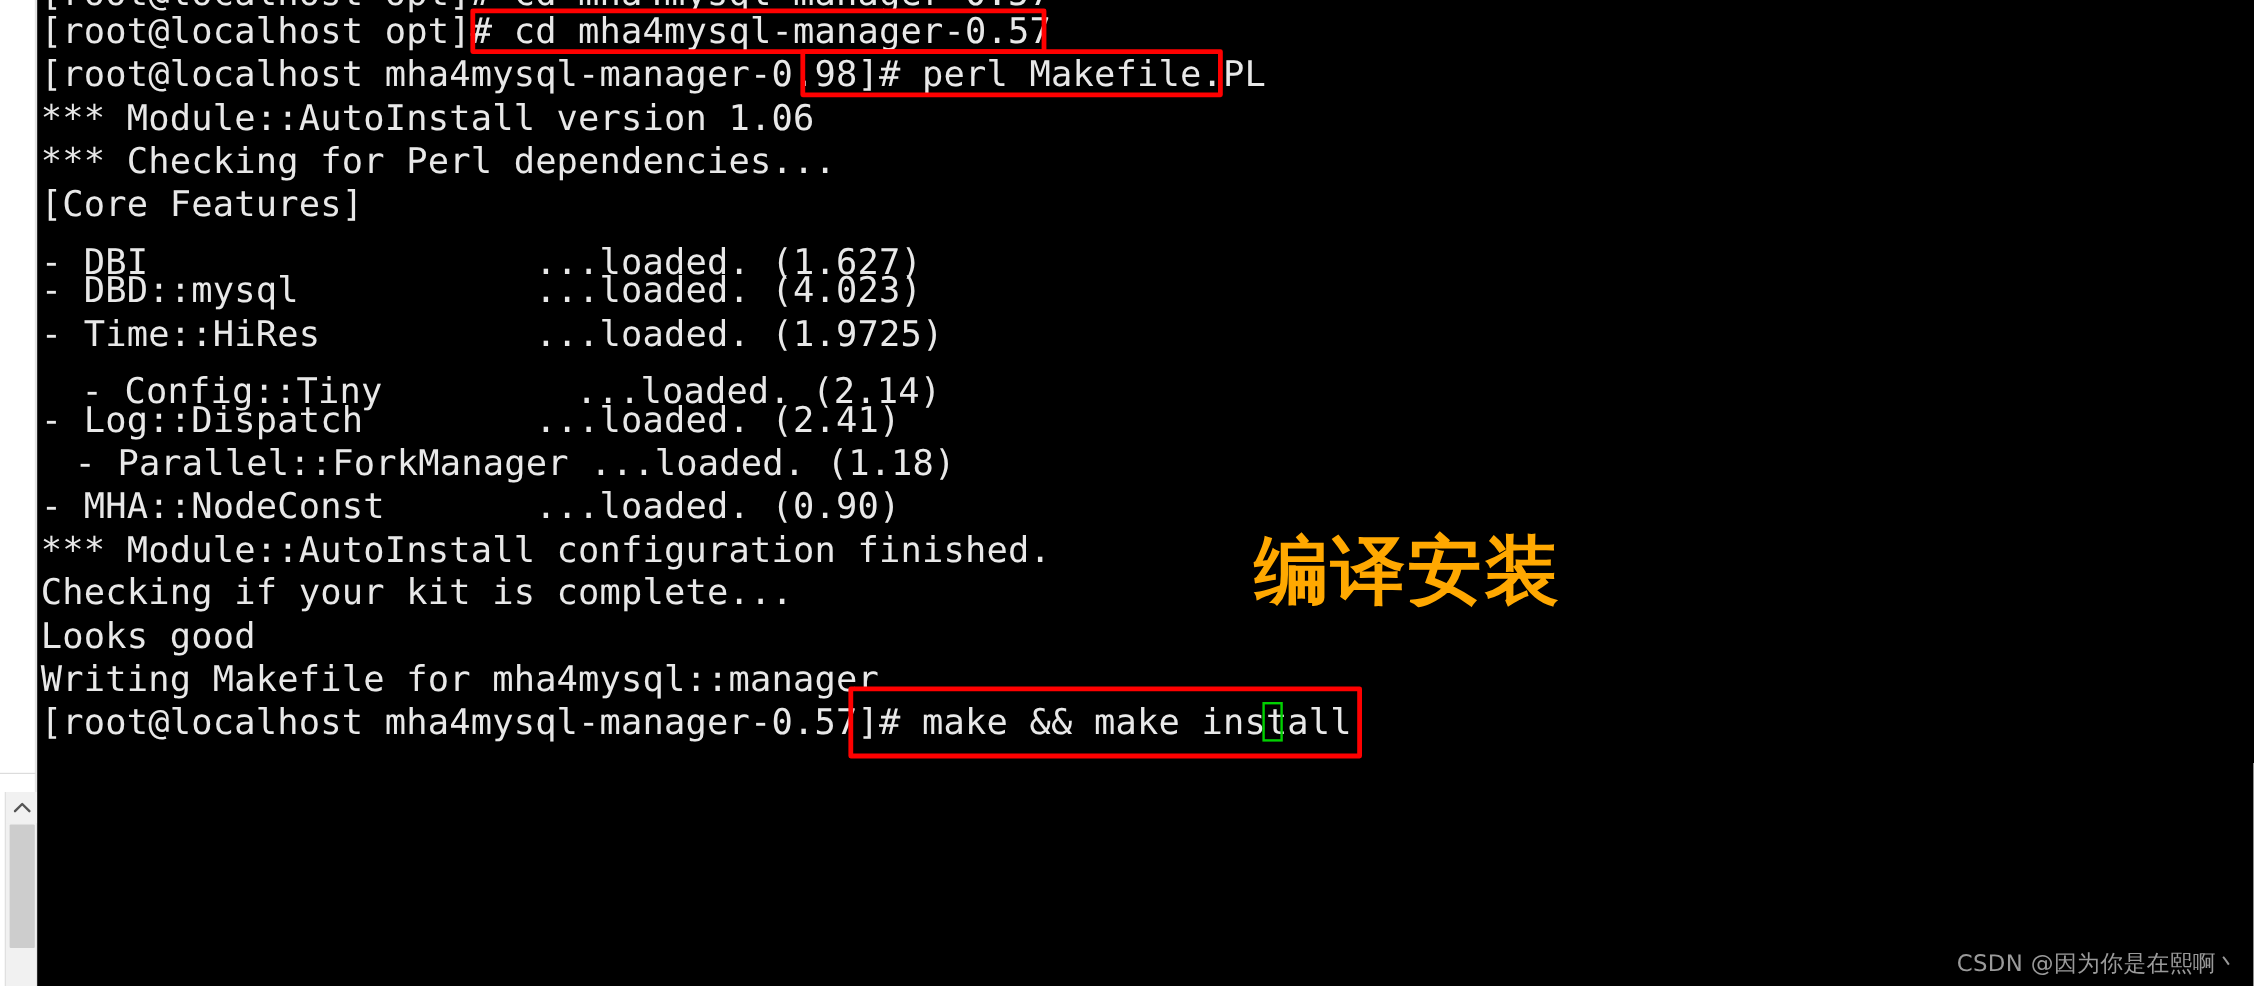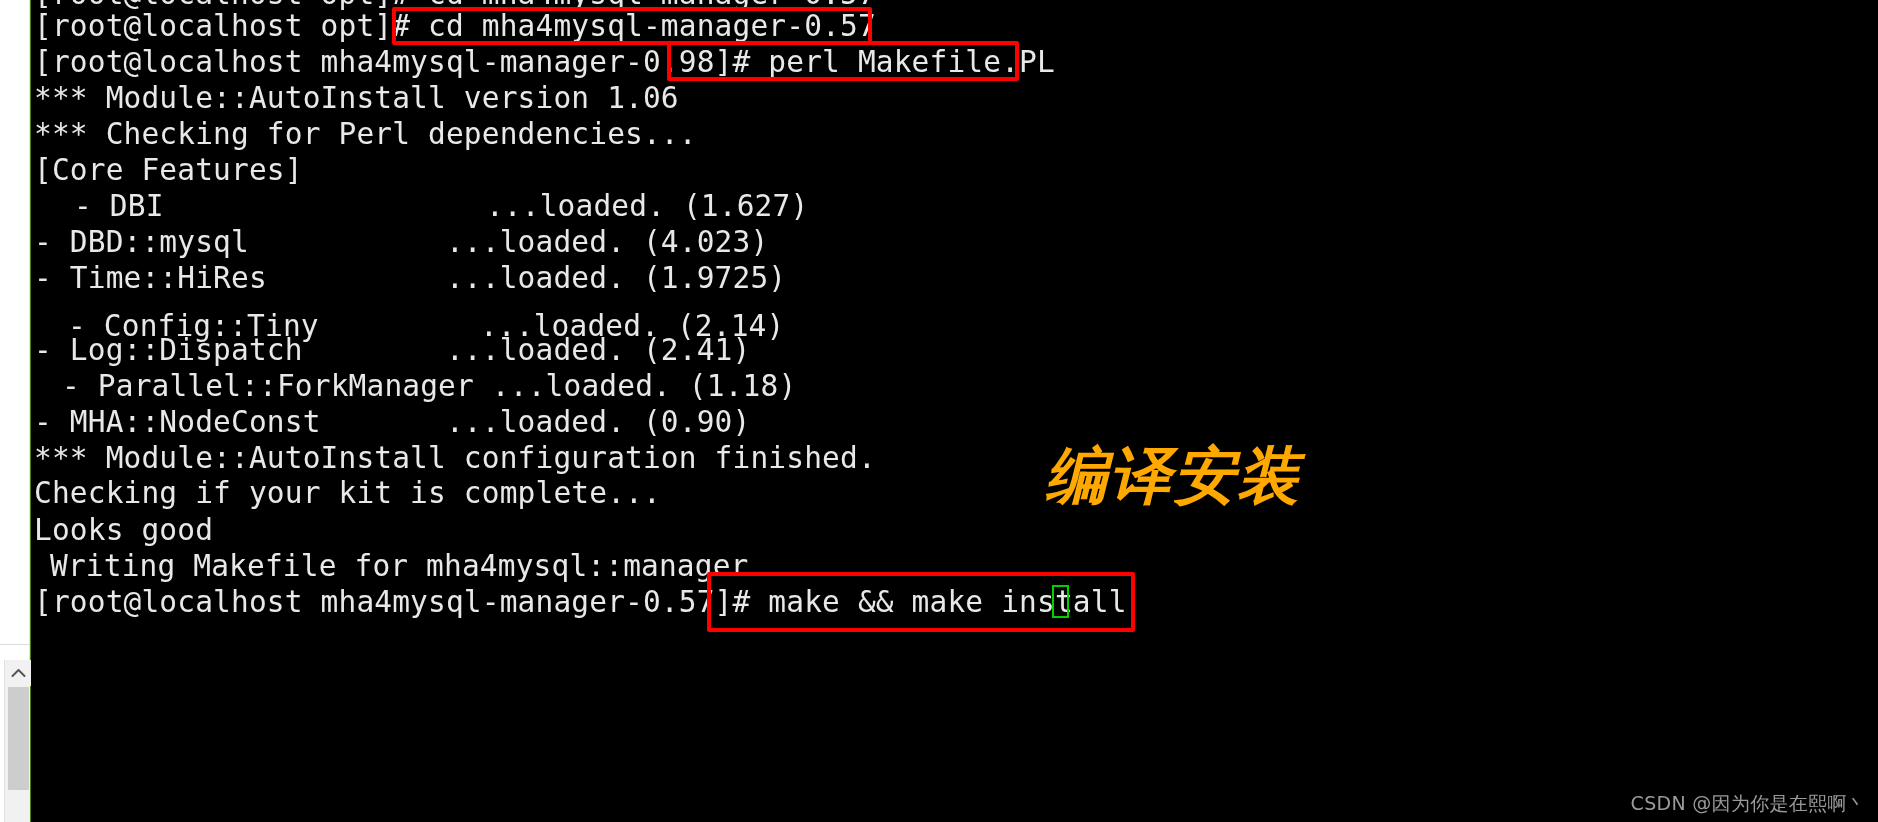--- a/index.html
+++ b/index.html
@@ -11,21 +11,21 @@
     width: 1878px;
     height: 822px;
     overflow: hidden;
     font-family: "DejaVu Sans Mono", "Liberation Mono", monospace;
   }
 
   #screen {
     position: relative;
     width: 1878px;
     height: 822px;
-    background: #4d7c0f;
+    background: #e5e5e5;
     overflow: hidden;
   }
 
   
   .left-gutter {
     position: absolute;
     left: 0;
     top: 0;
     width: 30px;
     height: 822px;
@@ -166,35 +166,35 @@
   <div class="terminal">
     <div class="term-lines">
 
       <div class="line clipped-top" style="top:-24px;">[root@localhost opt]# cd mha4mysql-manager-0.57</div>
 
       <div class="line" style="top:8px;">[root@localhost opt]# cd mha4mysql-manager-0.57</div>
       <div class="line" style="top:44px;">[root@localhost mha4mysql-manager-0.98]# perl Makefile.PL</div>
       <div class="line" style="top:80px;text-align:center;">*** Module::AutoInstall version 1.06</div>
       <div class="line" style="top:116px;">*** Checking for Perl dependencies...</div>
       <div class="line" style="top:152px;">[Core Features]</div>
-      <div class="line" style="top:188px;margin-left:40px;">- DBI                  ...loaded. (1.627)</div>
+      <div class="line" style="top:200px;">- DBI                  ...loaded. (1.627)</div>
       <div class="line" style="top:224px;">- DBD::mysql           ...loaded. (4.023)</div>
       <div class="line" style="top:260px;">- Time::HiRes          ...loaded. (1.9725)</div>
       <div class="line" style="top:308px;margin-left:34px;">- Config::Tiny         ...loaded. (2.14)</div>
       <div class="line" style="top:332px;">- Log::Dispatch        ...loaded. (2.41)</div>
       <div class="line" style="top:368px;margin-left:28px;">- Parallel::ForkManager ...loaded. (1.18)</div>
       <div class="line" style="top:404px;">- MHA::NodeConst       ...loaded. (0.90)</div>
       <div class="line" style="top:440px;">*** Module::AutoInstall configuration finished.</div>
       <div class="line" style="top:475px;">Checking if your kit is complete...</div>
       <div class="line" style="top:512px;">Looks good</div>
-      <div class="line" style="top:548px;margin-left:16px;">Writing Makefile for mha4mysql::manager</div>
+      <div class="line" style="top:548px;">Writing Makefile for mha4mysql::manager</div>
       <div class="line" style="top:584px;">[root@localhost mha4mysql-manager-0.57]# make &amp;&amp; make install</div>
     </div>
 
-    <div class="cn-annotation" style="left:1014px; top:445px;font-style:italic;">编译安装</div>
+    <div class="cn-annotation" style="left:1014px; top:445px;">编译安装</div>
 
     <div class="cursor-box" style="left:1021px; top:585px; width:17px; height:33px;"></div>
 
     <div class="watermark">CSDN @因为你是在熙啊丶</div>
   </div>
 
   <div class="redbox" style="left:392px; top:7px; width:480px; height:38px;"></div>
   <div class="redbox" style="left:667px; top:41px; width:352px; height:40px;"></div>
   <div class="redbox" style="left:707px; top:572px; width:428px; height:60px;"></div>
 

